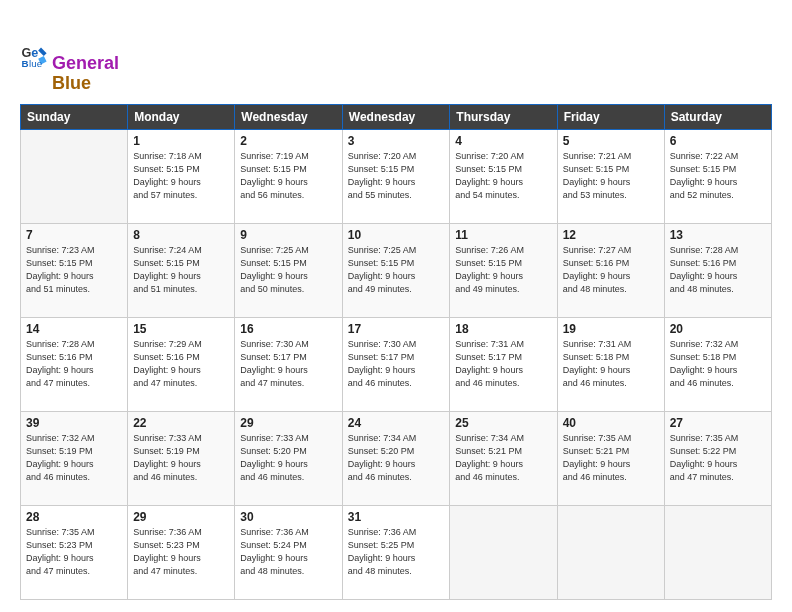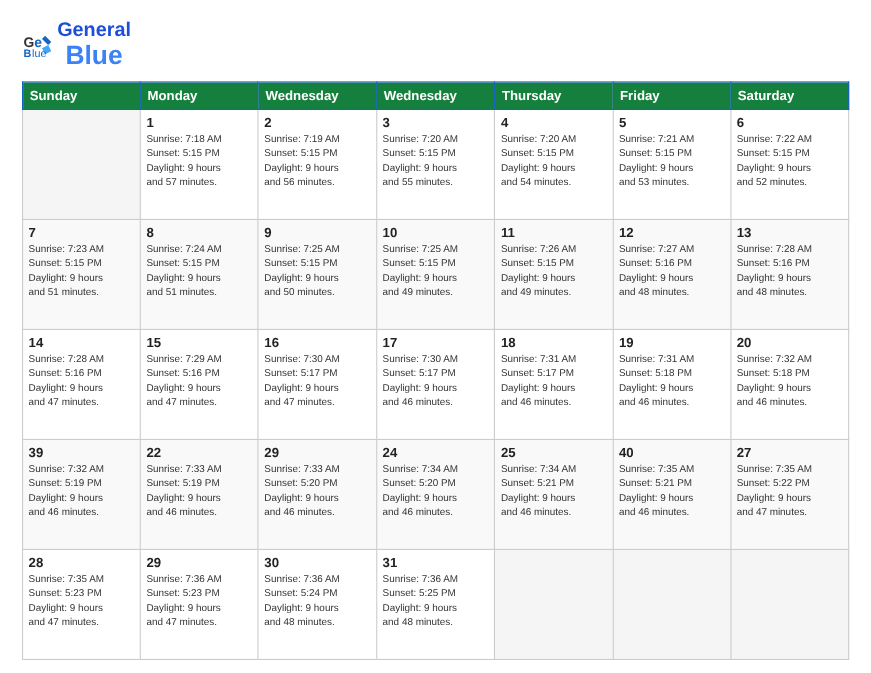--- a/index.html
+++ b/index.html
@@ -45,21 +45,21 @@
       font-size: 14px;
       color: #555;
       margin-top: 2px;
     }
     .calendar-table {
       width: 100%;
       border-collapse: collapse;
       flex: 1;
     }
     .calendar-table th {
-      background-color: #15803d;
+      background-color: #404040;
       color: #fff;
       font-size: 12px;
       font-weight: bold;
       text-align: left;
       padding: 5px 6px;
       border: 1px solid #1565c0;
     }
     .calendar-table td {
       border: 1px solid #ccc;
       vertical-align: top;
@@ -96,22 +96,22 @@
     <div class="logo">
       <svg class="logo-icon" viewBox="0 0 40 40">
         <text x="2" y="22" font-size="18" font-weight="bold" fill="#333">G</text>
         <text x="16" y="22" font-size="18" font-weight="bold" fill="#1565c0">e</text>
         <polygon points="30,8 38,16 34,20 26,12" fill="#1565c0"></polygon>
         <polygon points="34,20 38,28 30,32 26,24" fill="#42a5f5"></polygon>
         <text x="2" y="36" font-size="14" font-weight="bold" fill="#1565c0">B</text>
         <text x="13" y="36" font-size="14" fill="#1565c0">lue</text>
       </svg>
       <div>
-        <div style="font-size:18px;font-weight:bold;color:#1d4ed8;line-height:1.1;">General</div>
-        <div style="font-size:24px;font-weight:bold;color:#3b82f6;line-height:1.1;text-align:center;">Blue</div>
+        <div style="font-size:18px;font-weight:bold;color:#a21caf;line-height:1.1;margin-top:36px;">General</div>
+        <div style="font-size:18px;font-weight:bold;color:#a16207;line-height:1.1;">Blue</div>
       </div>
     </div>
   </div>
 
   <table class="calendar-table">
     <thead>
       <tr>
       <th>Sunday</th>
           <th>Monday</th>
           <th>Wednesday</th>

